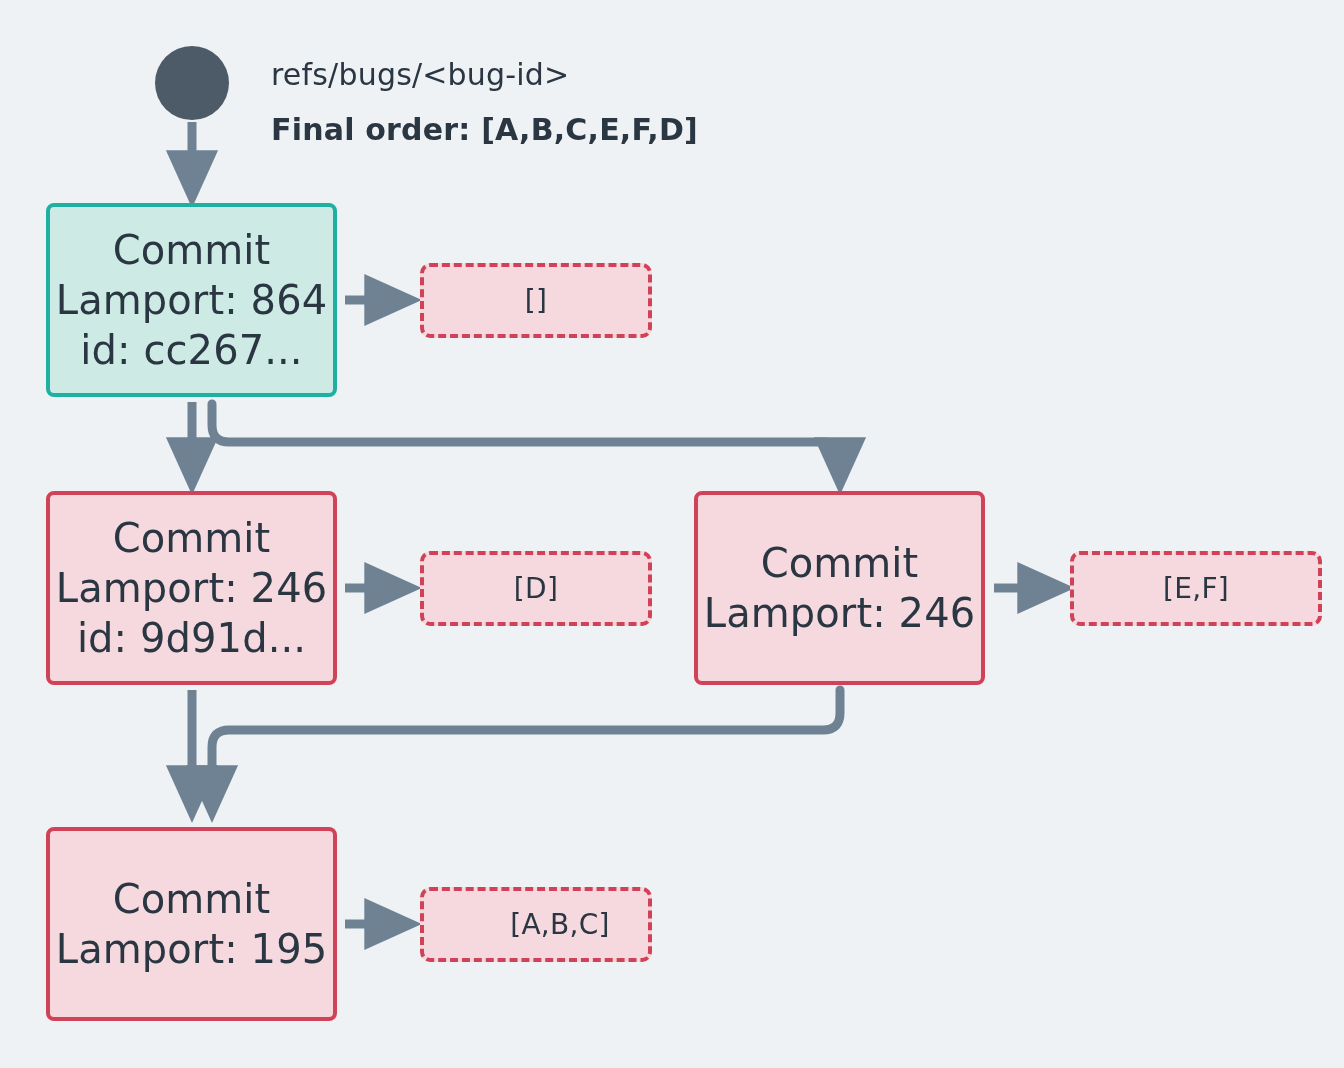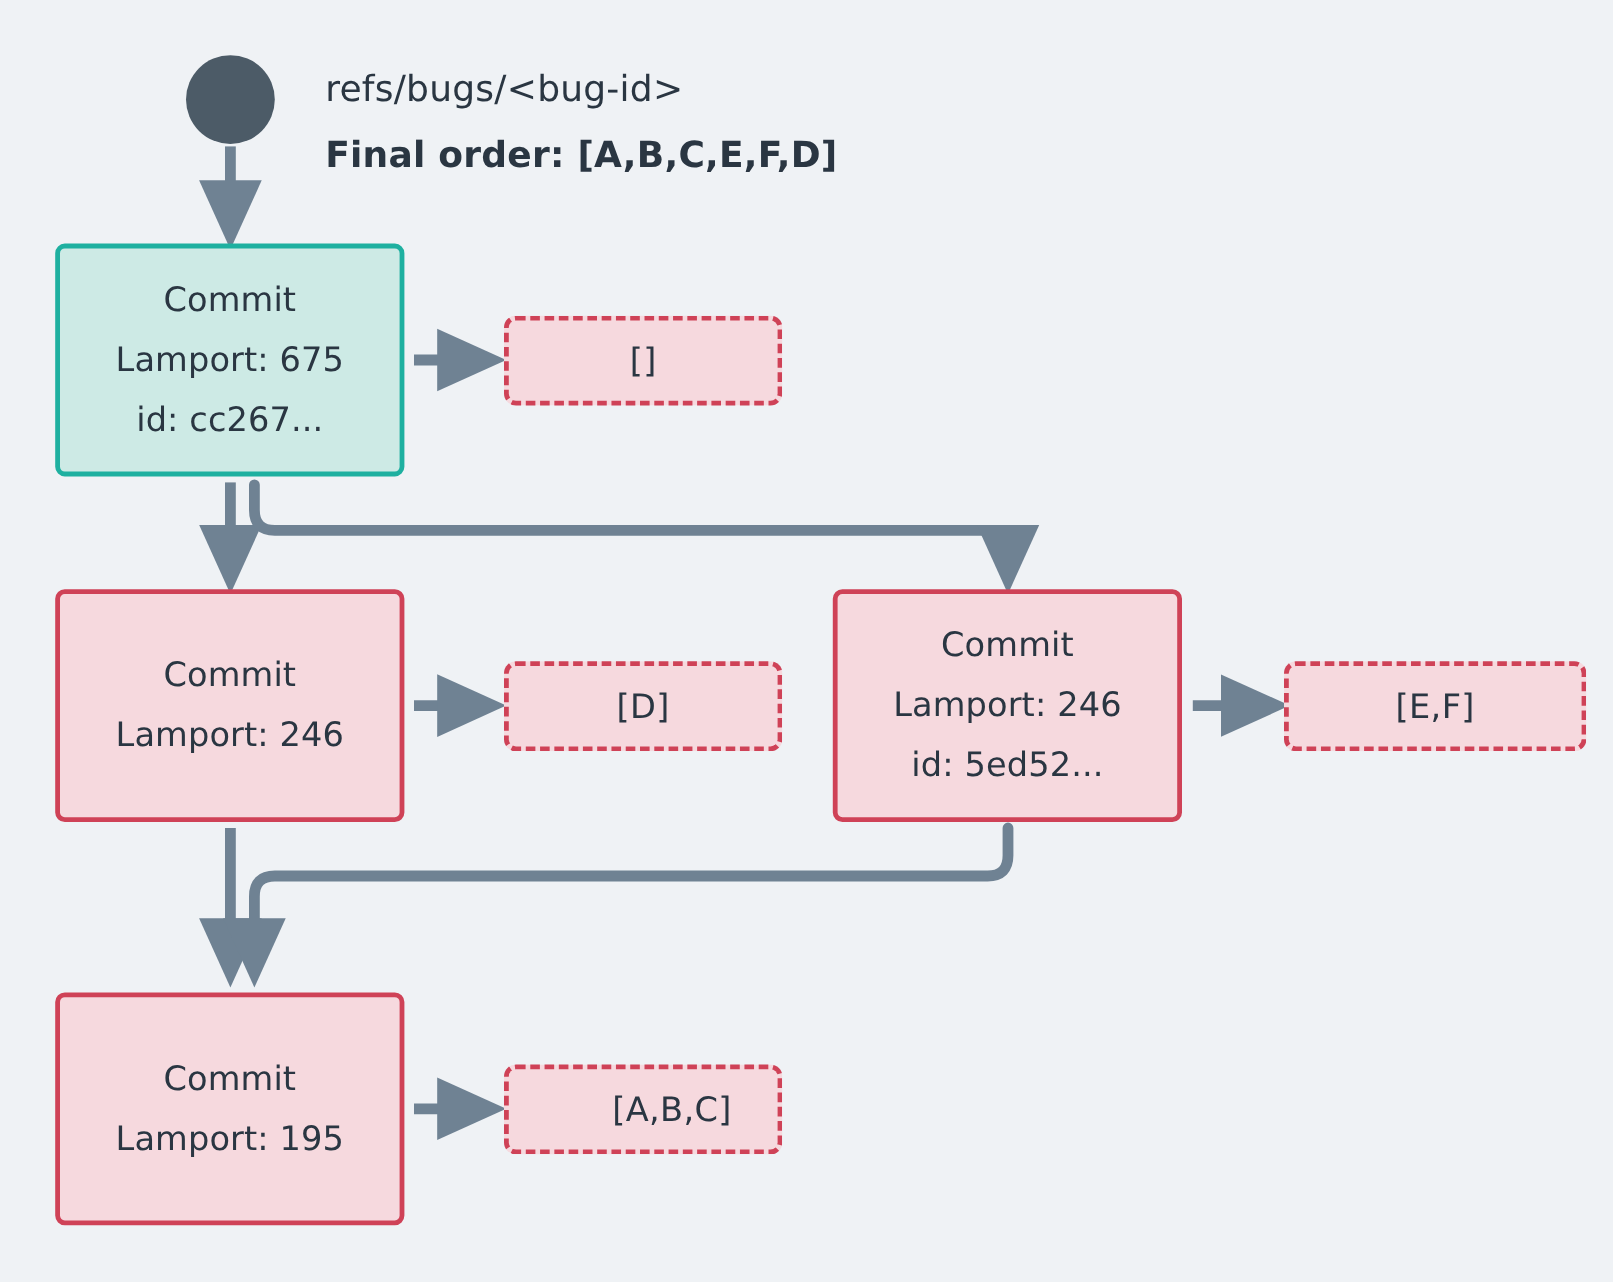--- a/index.html
+++ b/index.html
@@ -35,21 +35,21 @@
     justify-content: center;
     border-radius: 8px;
     color: #2a3642;
   }
   .commit-node {
     border-width: 4px;
     border-style: solid;
     text-align: center;
   }
   .commit-node .line {
-    font-size: 28px;
+    font-size: 40px;
     line-height: 50px;
     white-space: nowrap;
     letter-spacing: 0.1px;
   }
   .node-teal {
     background: #cdeae5;
     border-color: #1eb0a0;
   }
   .node-pink {
     background: #f6d9de;
@@ -111,41 +111,41 @@
     <path d="M345,924 L394,924" fill="none" stroke="#6f8293" stroke-width="9" stroke-linecap="butt" marker-end="url(#arrow)"></path>
   </svg>
 
   <div class="root-dot" style="left:155px; top:46px; width:74px; height:74px;"></div>
 
   <div class="label" id="ref-label" style="left:271px; top:57px;">refs/bugs/&lt;bug-id&gt;</div>
   <div class="label" id="order-label" style="left:271px; top:112px;">Final order: [A,B,C,E,F,D]</div>
 
   <div class="node commit-node node-teal" style="left:46px; top:203px; width:291px; height:194px;">
     <div class="line">Commit</div>
-    <div class="line">Lamport: 675</div>
+    <div class="line">Lamport: 864</div>
     <div class="line">id: cc267...</div>
   </div>
 
   <div class="node ops-node" style="left:420px; top:263px; width:232px; height:75px;">
     <span>[]</span>
   </div>
 
   <div class="node commit-node node-pink" style="left:46px; top:491px; width:291px; height:194px;">
     <div class="line">Commit</div>
     <div class="line">Lamport: 246</div>
+    <div class="line">id: 9d91d...</div>
   </div>
 
   <div class="node ops-node" style="left:420px; top:551px; width:232px; height:75px;">
     <span>[D]</span>
   </div>
 
   <div class="node commit-node node-pink" style="left:694px; top:491px; width:291px; height:194px;">
     <div class="line">Commit</div>
     <div class="line">Lamport: 246</div>
-    <div class="line">id: 5ed52...</div>
   </div>
 
   <div class="node ops-node" style="left:1070px; top:551px; width:252px; height:75px;">
     <span>[E,F]</span>
   </div>
 
   <div class="node commit-node node-pink" style="left:46px; top:827px; width:291px; height:194px;">
     <div class="line">Commit</div>
     <div class="line">Lamport: 195</div>
   </div>

